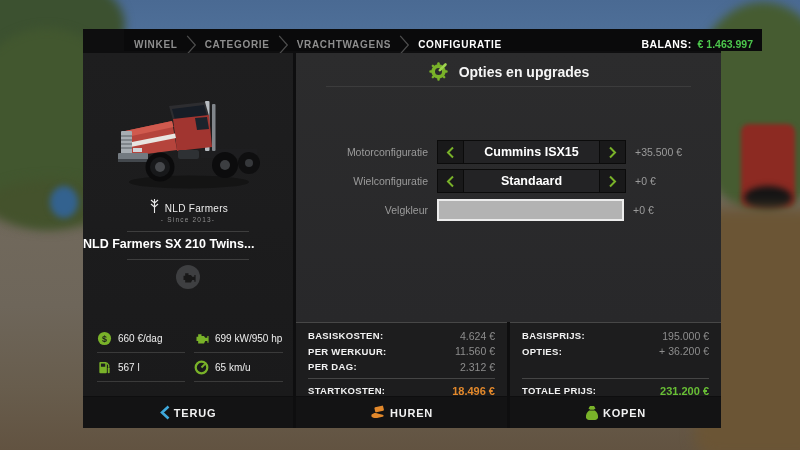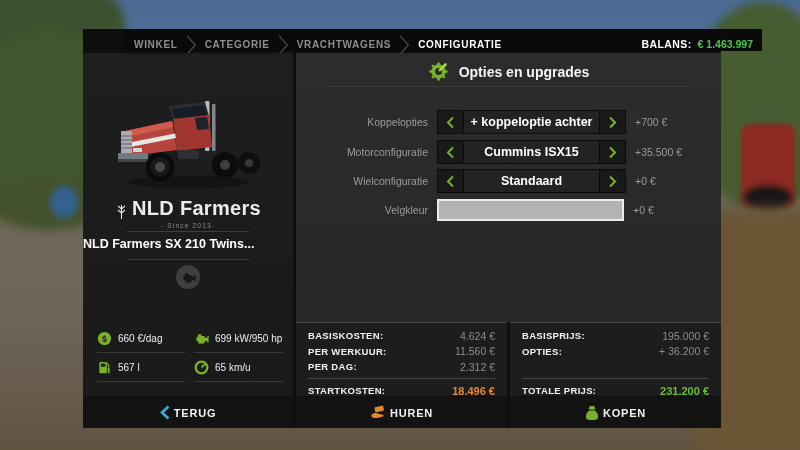--- a/index.html
+++ b/index.html
@@ -32,21 +32,21 @@
   .balance { display:flex; align-items:center; gap:6px; }
   .balance-label { font-size:10.5px; font-weight:bold; color:#ffffff; letter-spacing:.4px; }
   .balance-amount { font-size:10.5px; font-weight:bold; color:var(--balance-green,#4cc74c); }
 
   
   .left-panel { position:absolute; left:0; top:24px; width:210px; height:343px;
                 background:linear-gradient(180deg,#1e1e1f,#1a1a1b); }
   .truck { position:absolute; left:32px; top:40px; }
   .brand { position:absolute; top:144px; left:0; width:100%; text-align:center; }
   .brand-row { display:flex; justify-content:center; align-items:flex-end; gap:4px; }
-  .brand-name { font-size:20px; color:#ececec; letter-spacing:.3px;font-weight:bold; }
+  .brand-name { font-size:10px; color:#ececec; letter-spacing:.3px; }
   .brand-tagline { font-size:6.5px; color:#8f8f8f; letter-spacing:1.2px; margin-top:2px; }
   .lp-divider { position:absolute; left:44px; right:44px; height:1px; background:#3e3e3e; }
   .d1 { top:178px; } .d2 { top:206px; }
   .vehicle-name { position:absolute; top:184px; left:0; width:100%; 
                   font-size:12.5px; font-weight:bold; color:#ffffff; }
   .engine-badge { position:absolute; top:212px; left:0; width:100%; display:flex; justify-content:center; }
   .badge-circle { width:24px; height:24px; border-radius:50%; background:#3e3f41;
                   display:flex; align-items:center; justify-content:center; }
   .stats { position:absolute; left:14px; right:10px; top:271px;
            display:grid; grid-template-columns:88px 1fr; column-gap:9px; }
@@ -235,37 +235,20 @@
             <rect x="10.6" y="1.5" width="2.8" height="21" rx="1.2" transform="rotate(135 12 12)"></rect>
             <circle cx="12" cy="12" r="8.2"></circle>
           </g>
           <circle cx="12" cy="12" r="4" fill="#2a2a2b"></circle>
           <path d="M13.5 10.5 L20 4" stroke="#9ed44e" stroke-width="3" stroke-linecap="round"></path>
         </svg>
         <h1 class="panel-title">Opties en upgrades</h1>
       </div>
       <div class="header-divider"></div>
 
-      <div class="option-row row-0">
-        <span class="opt-label">Koppelopties</span>
-        <div class="selector">
-          <button class="sel-btn l">
-            <svg width="9" height="13" viewBox="0 0 9 13">
-                <path d="M7 1.5 L2 6.5 L7 11.5" fill="none" stroke="#79b229" stroke-width="2"></path>
-              </svg>
-          </button>
-          <div class="sel-value">+ koppeloptie achter</div>
-          <button class="sel-btn r">
-            <svg width="9" height="13" viewBox="0 0 9 13">
-                <path d="M2 1.5 L7 6.5 L2 11.5" fill="none" stroke="#79b229" stroke-width="2"></path>
-              </svg>
-          </button>
-        </div>
-        <span class="opt-price">+700 €</span>
-      </div>
 
       <div class="option-row row-1">
         <span class="opt-label">Motorconfiguratie</span>
         <div class="selector">
           <button class="sel-btn l">
             <svg width="9" height="13" viewBox="0 0 9 13">
                 <path d="M7 1.5 L2 6.5 L7 11.5" fill="none" stroke="#79b229" stroke-width="2"></path>
               </svg>
           </button>
           <div class="sel-value">Cummins ISX15</div>

